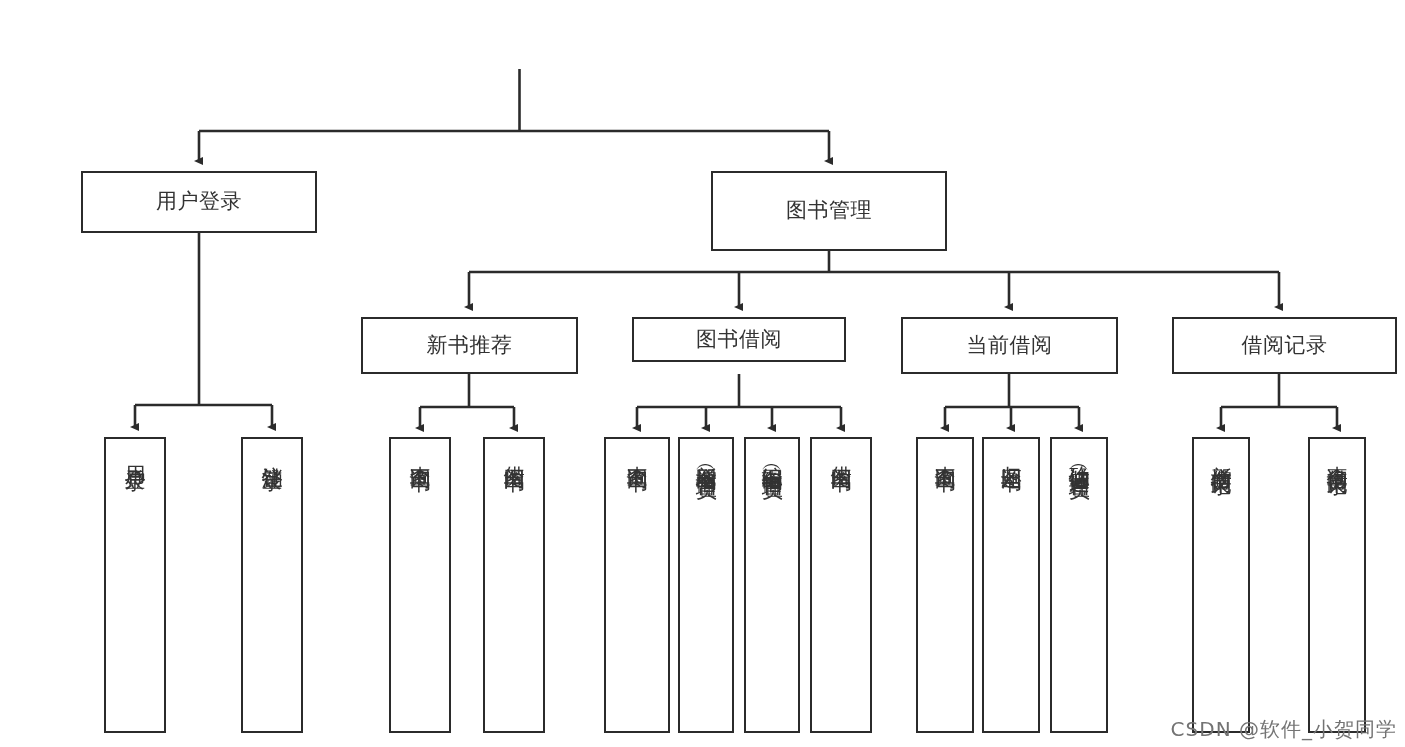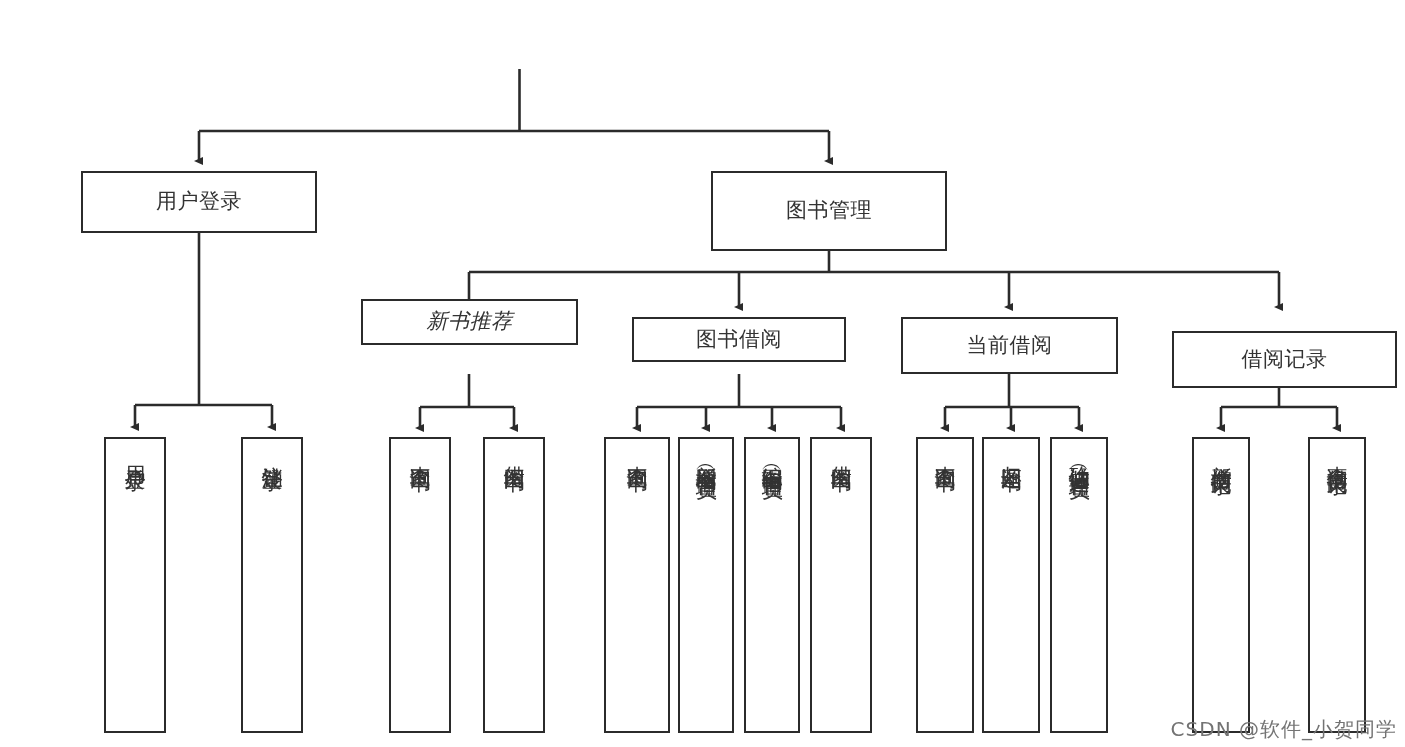--- a/index.html
+++ b/index.html
@@ -128,30 +128,30 @@
   </svg>
 
 
   <div class="node horizontal" style="left:81px; top:171px; width:236px; height:62px;">
     <span class="node-label">用户登录</span>
   </div>
   <div class="node horizontal" style="left:711px; top:171px; width:236px; height:80px;">
     <span class="node-label">图书管理</span>
   </div>
 
-  <div class="node horizontal" style="left:361px; top:299px; width:217px; height:46px;font-style:italic;">
+  <div class="node horizontal" style="left:361px; top:317px; width:217px; height:57px;">
     <span class="node-label">新书推荐</span>
   </div>
   <div class="node horizontal" style="left:632px; top:317px; width:214px; height:45px;">
     <span class="node-label">图书借阅</span>
   </div>
   <div class="node horizontal" style="left:901px; top:317px; width:217px; height:57px;">
     <span class="node-label">当前借阅</span>
   </div>
-  <div class="node horizontal" style="left:1172px; top:317px; width:225px; height:57px;margin-top:14px;">
+  <div class="node horizontal" style="left:1172px; top:317px; width:225px; height:57px;">
     <span class="node-label">借阅记录</span>
   </div>
 
   <div class="node vertical" style="left:104px; top:437px; width:62px; height:296px;">
     <span class="node-label">用户登录</span>
   </div>
   <div class="node vertical" style="left:241px; top:437px; width:62px; height:296px;">
     <span class="node-label">注销登录</span>
   </div>
 

